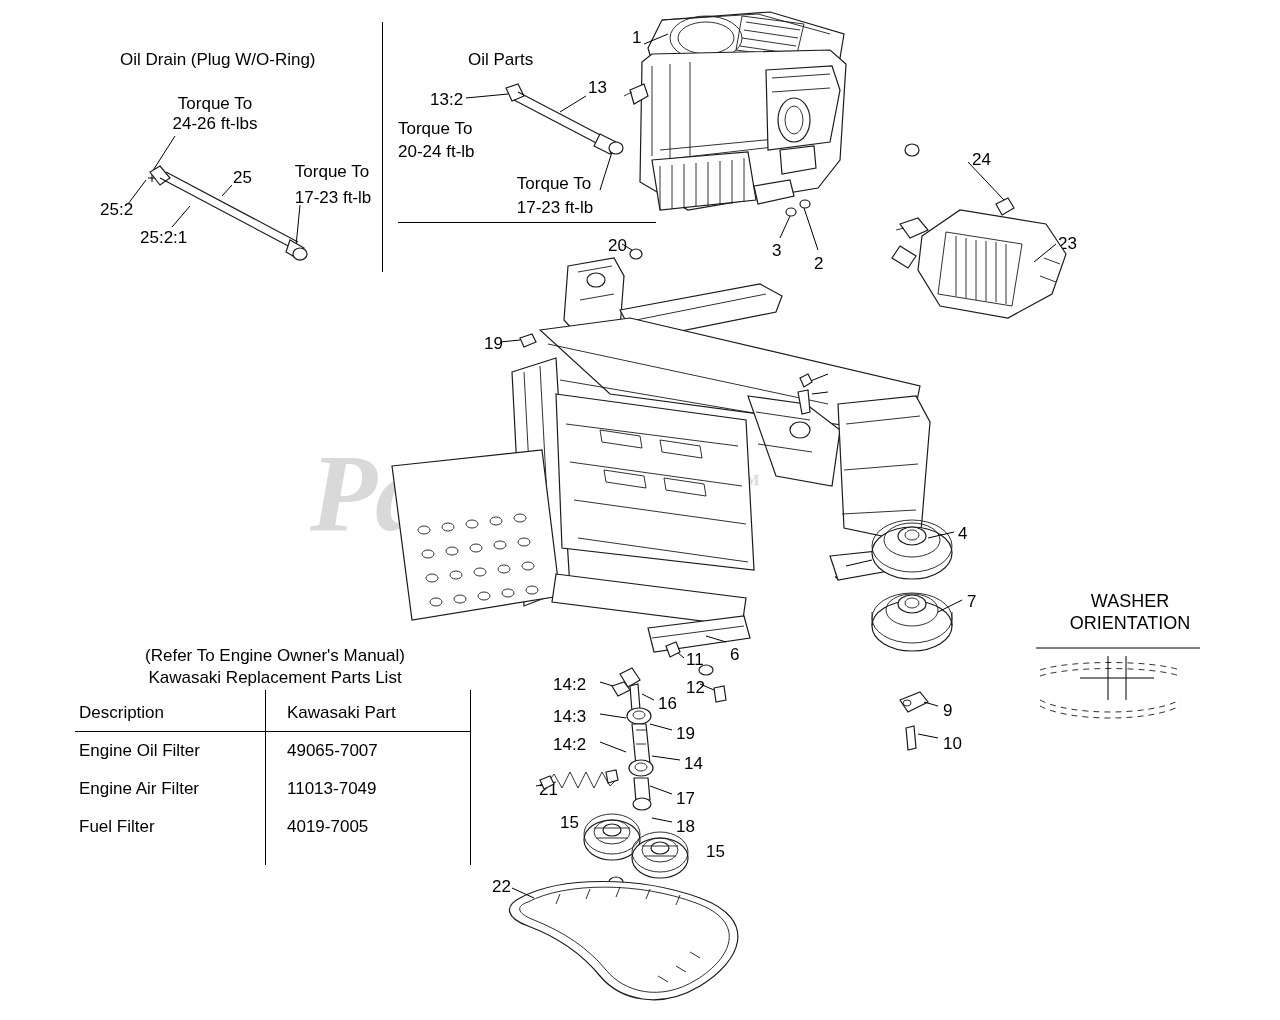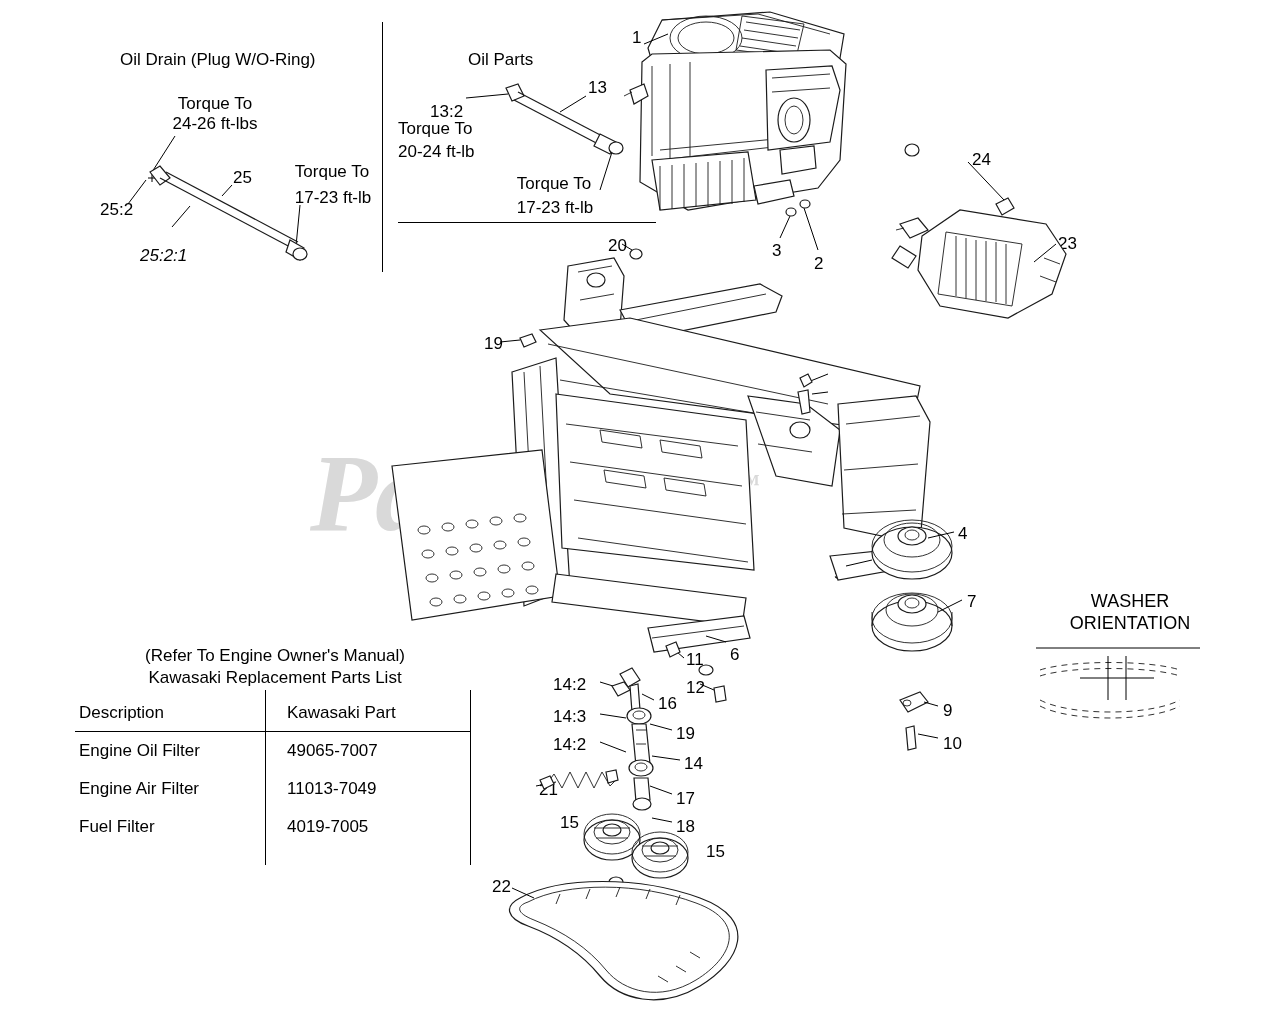--- a/index.html
+++ b/index.html
@@ -92,21 +92,21 @@
         <td>4019-7005</td>
       </tr>
     </tbody>
       </table>
   </div>
   <div class="vrule"></div>
   <div class="vrule2"></div>
 
   <div class="num" style="left:632px;top:28px;">1</div>
   <div class="num" style="left:588px;top:78px;">13</div>
-  <div class="num" style="left:430px;top:90px;margin-top:12px;">13:2</div>
+  <div class="num" style="left:430px;top:90px;">13:2</div>
   <div class="num" style="left:972px;top:150px;">24</div>
   <div class="num" style="left:772px;top:241px;">3</div>
   <div class="num" style="left:814px;top:254px;">2</div>
   <div class="num" style="left:608px;top:236px;">20</div>
   <div class="num" style="left:1058px;top:234px;">23</div>
   <div class="num" style="left:484px;top:334px;">19</div>
   <div class="num" style="left:832px;top:366px;">11</div>
   <div class="num" style="left:832px;top:385px;">12</div>
   <div class="num" style="left:958px;top:524px;">4</div>
   <div class="num" style="left:834px;top:564px;">5</div>
@@ -124,21 +124,21 @@
   <div class="num" style="left:684px;top:754px;">14</div>
   <div class="num" style="left:503px;top:780px;margin-left:36px;">21</div>
   <div class="num" style="left:676px;top:789px;">17</div>
   <div class="num" style="left:560px;top:813px;">15</div>
   <div class="num" style="left:676px;top:817px;">18</div>
   <div class="num" style="left:706px;top:842px;">15</div>
   <div class="num" style="left:614px;top:900px;">20</div>
   <div class="num" style="left:492px;top:877px;">22</div>
 
   <div class="num" style="left:100px;top:200px;">25:2</div>
-  <div class="num" style="left:140px;top:246px;font-style:italic;">25:2:1</div>
+  <div class="num" style="left:140px;top:228px;">25:2:1</div>
   <div class="num" style="left:233px;top:168px;">25</div>
 
   <svg width="1280" height="1020" viewBox="0 0 1280 1020">
 
     <g class="ln">
       <path d="M175 136 L152 172"></path>
       <path d="M148 178 l8 0 M152 174 l0 8"></path>
       <path d="M128 204 L146 180"></path>
       <path d="M172 227 L190 206"></path>
       <path d="M232 185 L222 196"></path>

